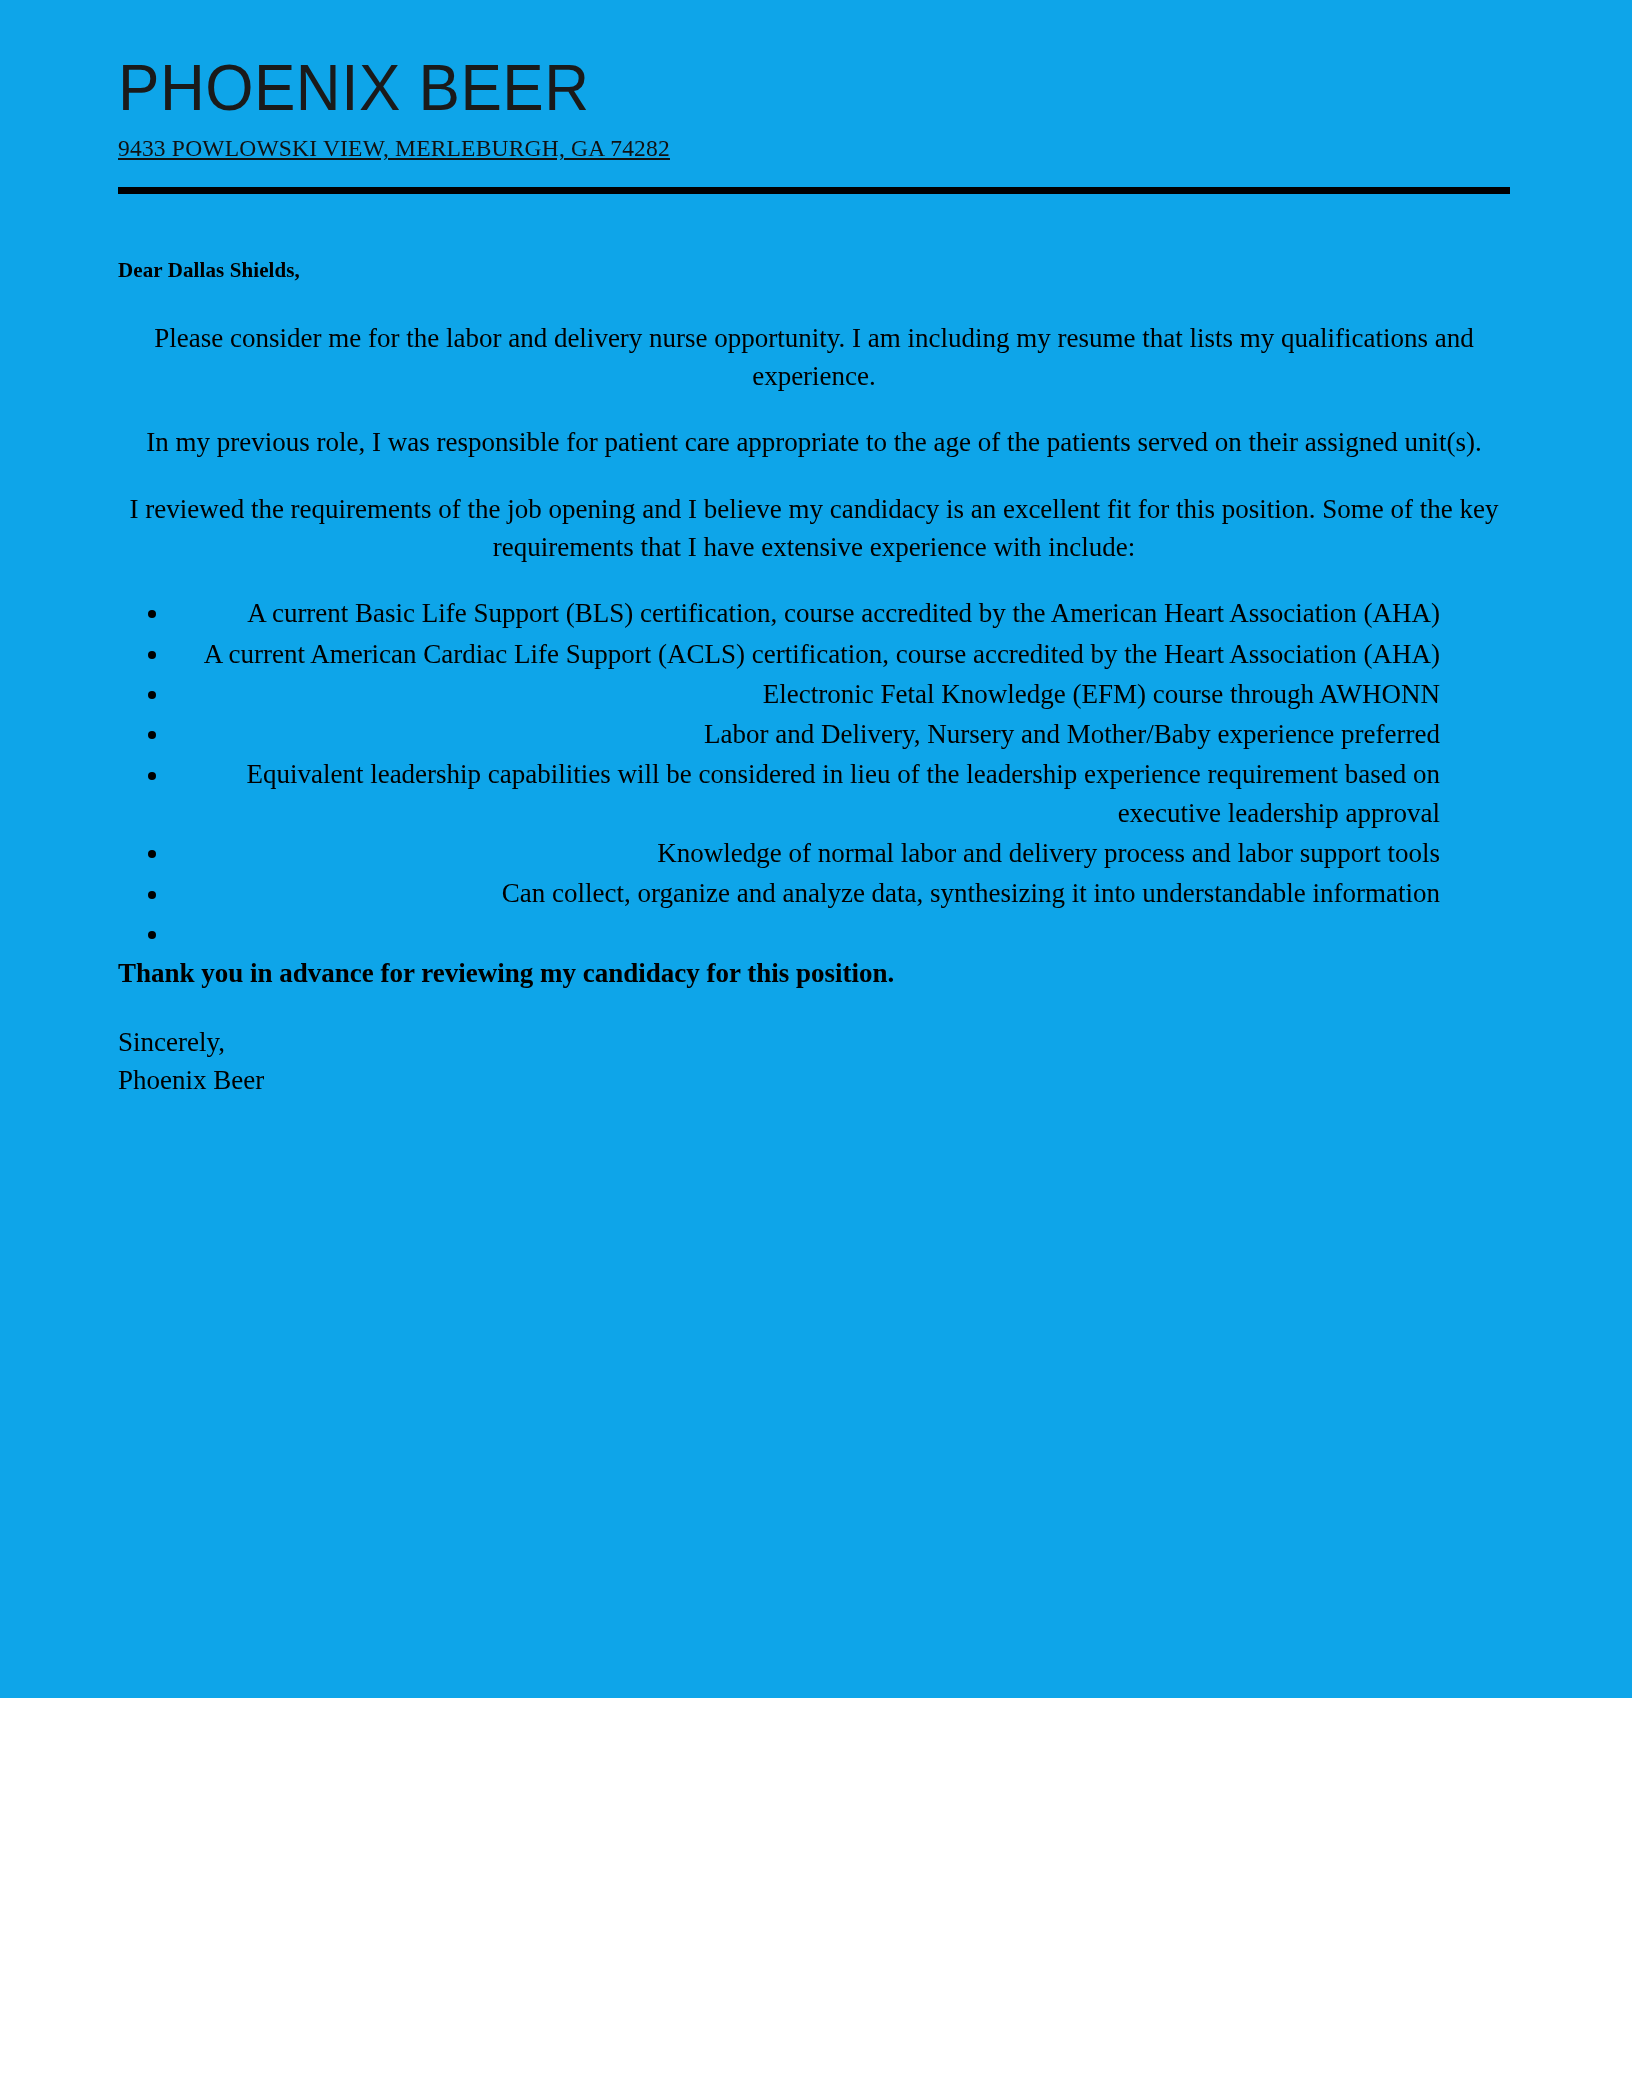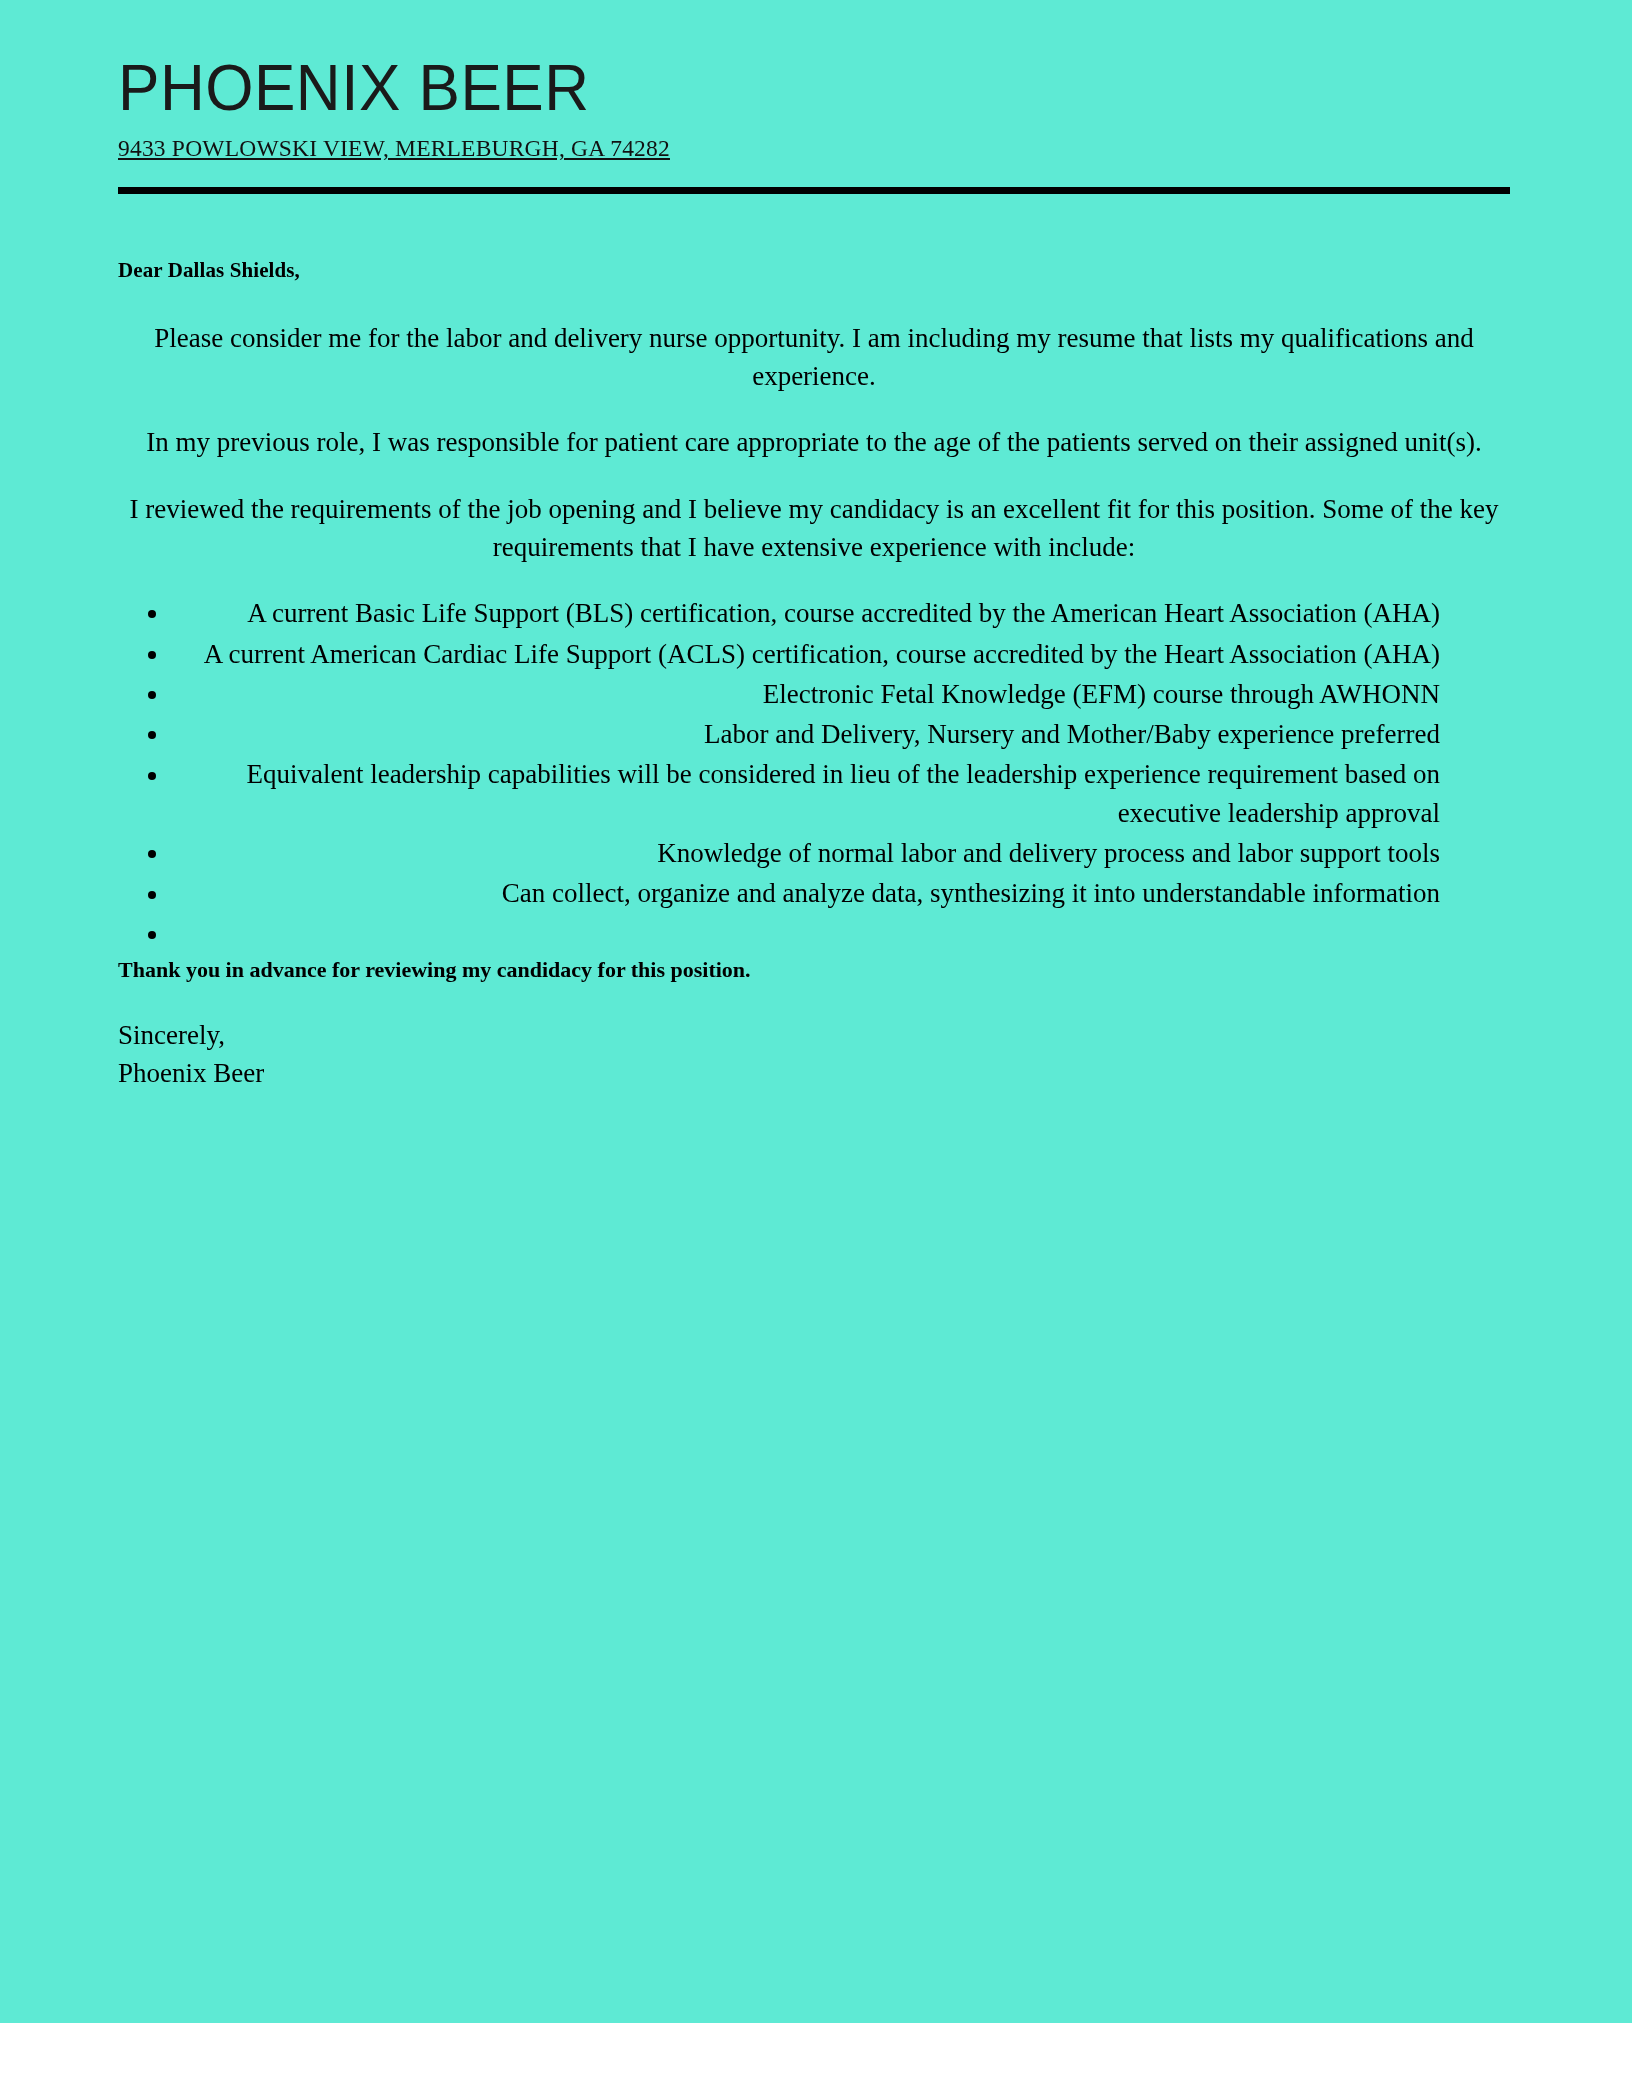--- a/index.html
+++ b/index.html
@@ -4,22 +4,22 @@
 <title>Cover Letter</title>
 <style>
   html, body {
     margin: 0;
     padding: 0;
     background: #ffffff;
   }
   .page {
     position: relative;
     width: 1632px;
-    height: 2023px;
-    background: #5eead4;
+    height: 1698px;
+    background: #0ea5e9;
     box-sizing: border-box;
     overflow: hidden;
     font-family: "Liberation Serif", "DejaVu Serif", serif;
     color: #000000;
     padding-left: 36px;
   }
   .content {
     position: absolute;
     left: 118px;
     top: 0;
@@ -93,21 +93,21 @@
   .bullets li .bullet-dot {
     position: absolute;
     left: 30px;
     top: 0.60em;
     width: 8px;
     height: 8px;
     background: #000000;
     border-radius: 50%;
   }
   .closing {
-    font-size: 22px;
+    font-size: 27px;
     font-weight: 700;
     line-height: 1.4;
     margin: 42px 0 30px 0;
   }
   .signoff {
     font-size: 27px;
     line-height: 1.42;
     margin: 0;
   }
   .signoff .line {

